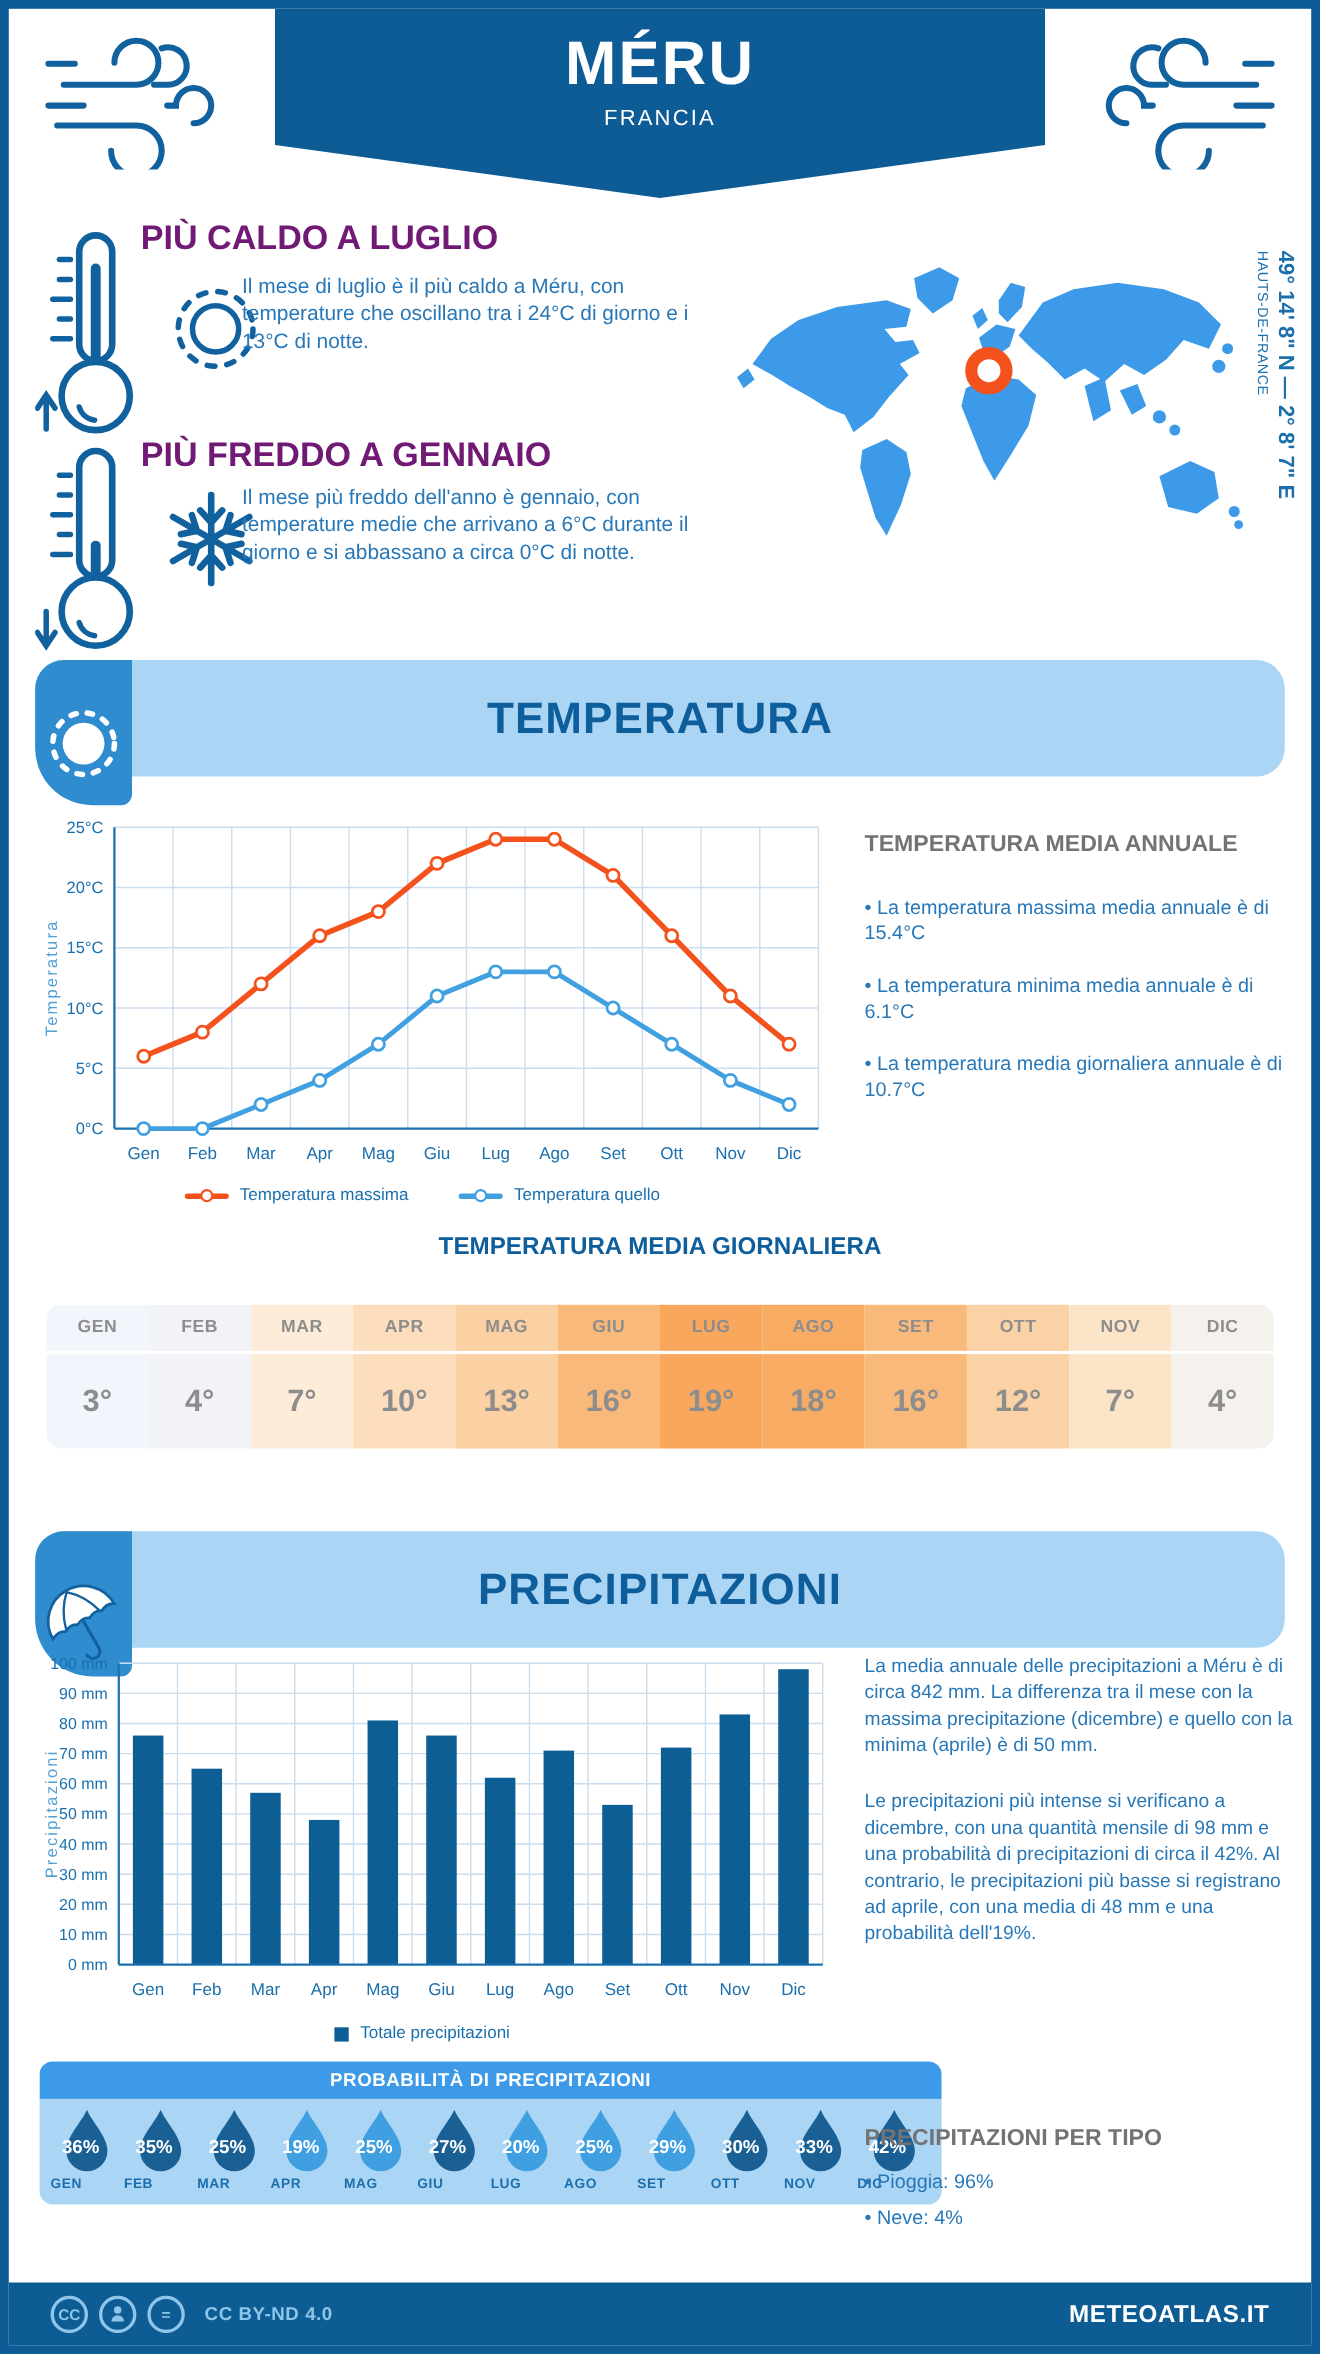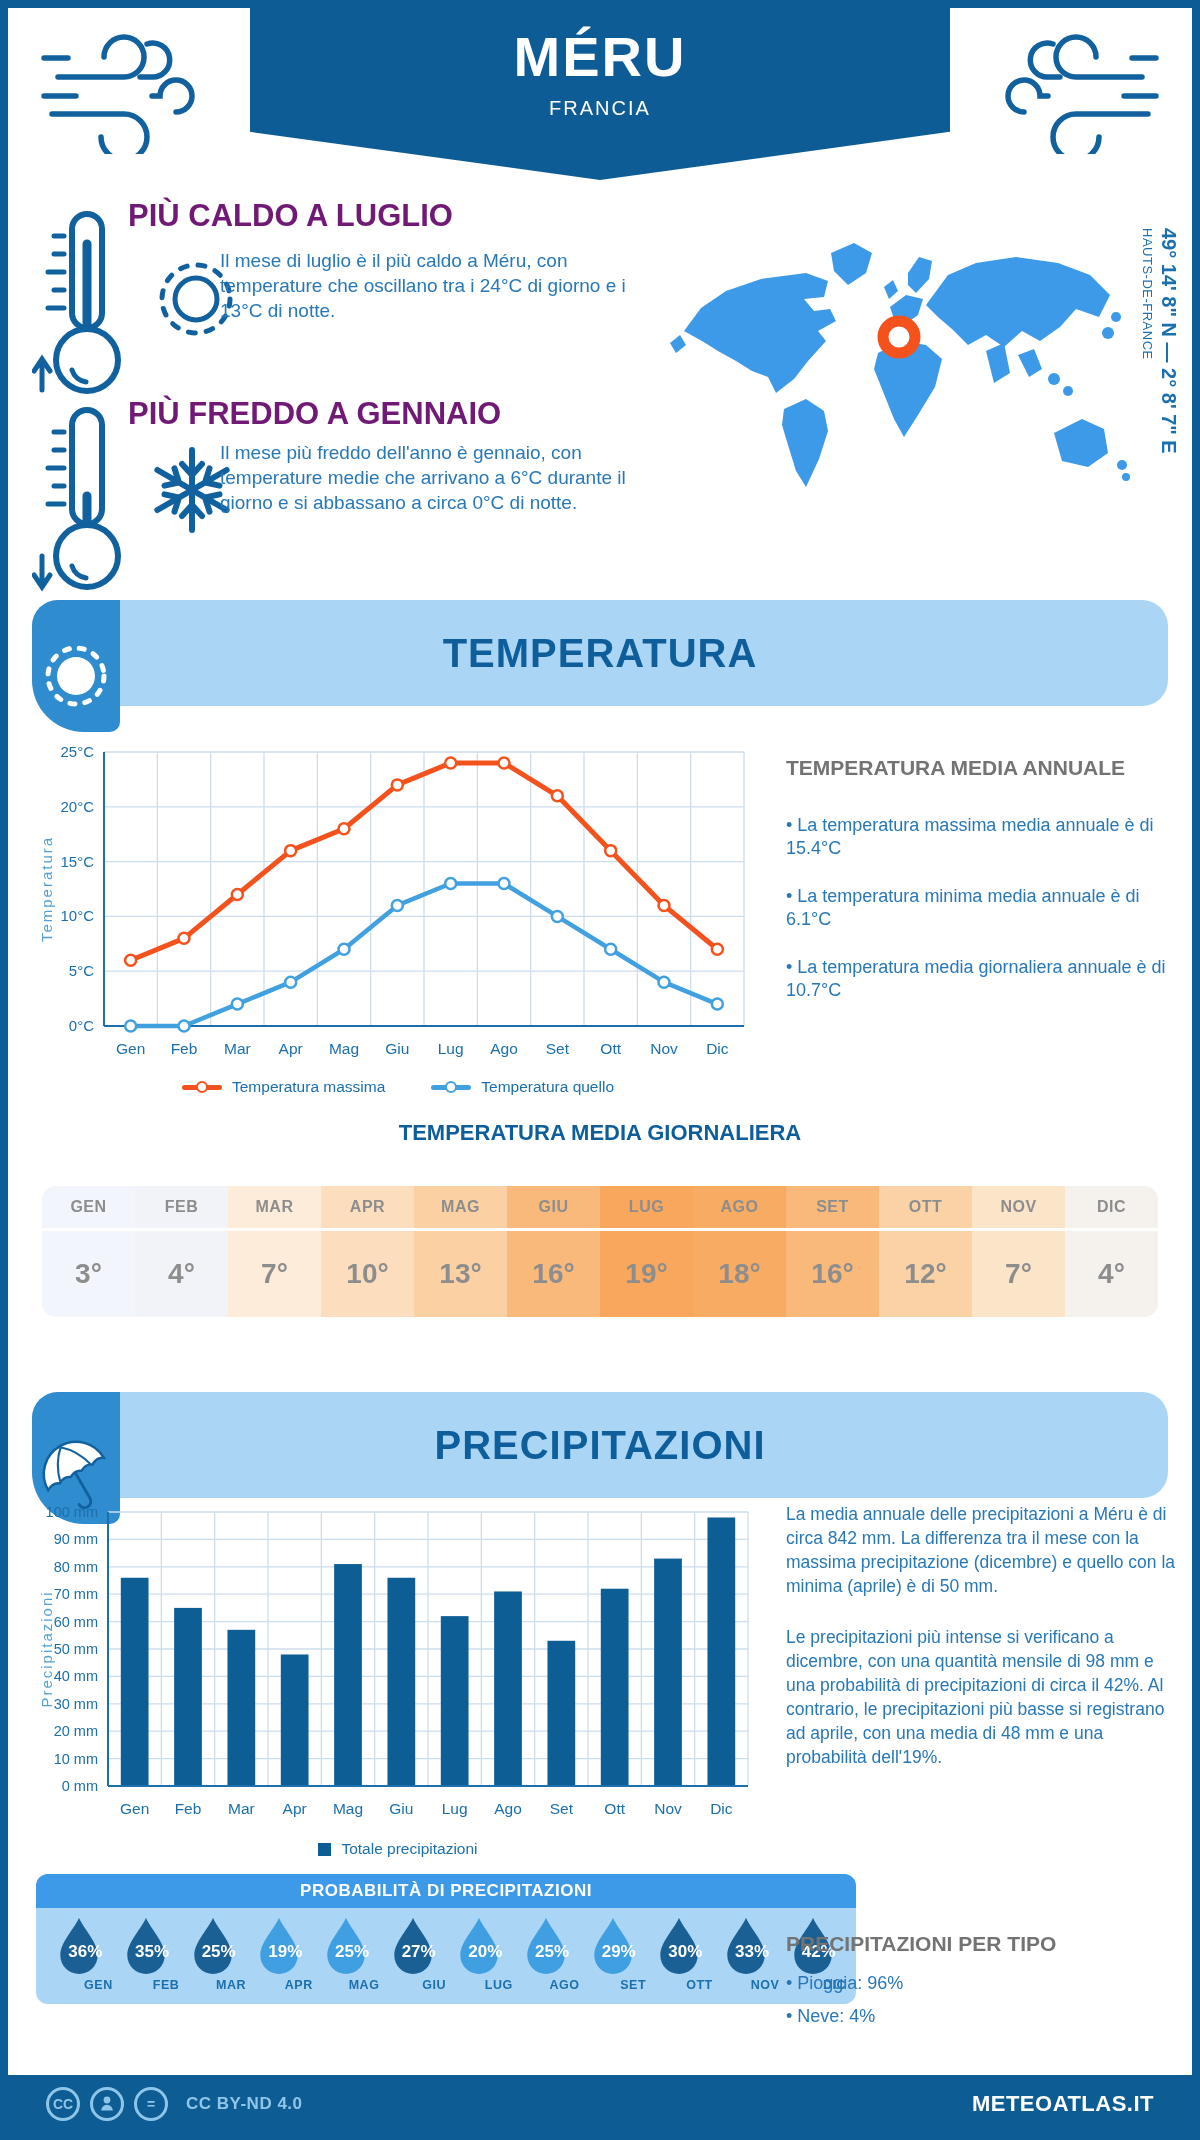--- a/index.html
+++ b/index.html
@@ -30,21 +30,21 @@
   
   .sec-banner{position:absolute;left:24px;right:24px;height:106px;background:#abd5f5;border-radius:26px;}
   .sec-banner .tab{position:absolute;left:0;top:0;width:88px;height:132px;background:#2f8cce;
       border-radius:26px 0 10px 52px;}
   .sec-banner .tab svg{position:absolute;left:50%;top:40px;transform:translateX(-50%);}
   .sec-banner .sec-title{position:absolute;left:0;right:0;top:0;height:106px;display:flex;
       align-items:center;justify-content:center;font-size:40px;font-weight:bold;color:#0f5e9c;letter-spacing:1px;}
 
   
   .chart{position:absolute;left:30px;}
-  .legend{position:absolute;left:30px;width:720px;display:flex;justify-content:center;gap:46px;
+  .legend{position:absolute;left:16px;width:720px;display:flex;justify-content:center;gap:46px;
       font-size:15.5px;color:#1b6fad;}
   .lg-item{display:flex;align-items:center;gap:10px;}
   .lg-line{display:inline-block;width:40px;height:5px;border-radius:3px;position:relative;background:currentColor;}
   .lg-line i{position:absolute;left:50%;top:50%;width:8px;height:8px;border-radius:50%;
       background:#fff;border:2.5px solid currentColor;transform:translate(-50%,-50%);}
   .lg-sq{display:inline-block;width:13px;height:13px;background:#0e5e96;}
 
   
   .side-h{font-size:21px;font-weight:bold;color:#737373;margin:0 0 34px 0;}
   .side-col{position:absolute;left:778px;width:398px;color:#2878b8;}
@@ -59,21 +59,21 @@
   .trow.vals{height:86px;}
   .tcell{flex:1;display:flex;align-items:center;justify-content:center;color:#8d8d8d;}
   .trow.head .tcell{font-size:16px;font-weight:bold;letter-spacing:.5px;}
   .trow.vals .tcell{font-size:28px;font-weight:bold;}
 
   
   .prob-box{position:absolute;left:28px;top:1866px;width:820px;background:#abd5f5;border-radius:12px;overflow:hidden;}
   .prob-head{background:#3d9ae8;color:#fff;font-weight:bold;font-size:17px;letter-spacing:.5px;
       text-align:center;padding:7px 0;}
   .drops{display:flex;padding:8px 10px 12px 10px;}
-  .drop-cell{flex:1;text-align:right;}
+  .drop-cell{flex:1;text-align:left;}
   .drop-wrap{position:relative;width:46px;height:58px;margin:0 auto;}
   .drop-pct{position:absolute;left:0;right:0;top:26px;color:#fff;font-weight:bold;font-size:17px;}
   .drop-month{display:block;margin-top:4px;font-size:12.5px;font-weight:bold;color:#1b6fad;letter-spacing:.5px;}
 
   
   .footer{position:absolute;left:0;right:0;bottom:0;height:57px;background:#0e5c94;
       display:flex;align-items:center;justify-content:space-between;padding:0 38px;box-sizing:border-box;}
   .cc-group{display:flex;align-items:center;gap:10px;color:#8ec6ea;}
   .cc-circle{width:34px;height:34px;border:3px solid #8ec6ea;border-radius:50%;display:flex;
       align-items:center;justify-content:center;font-weight:bold;font-size:14px;box-sizing:border-box;}

